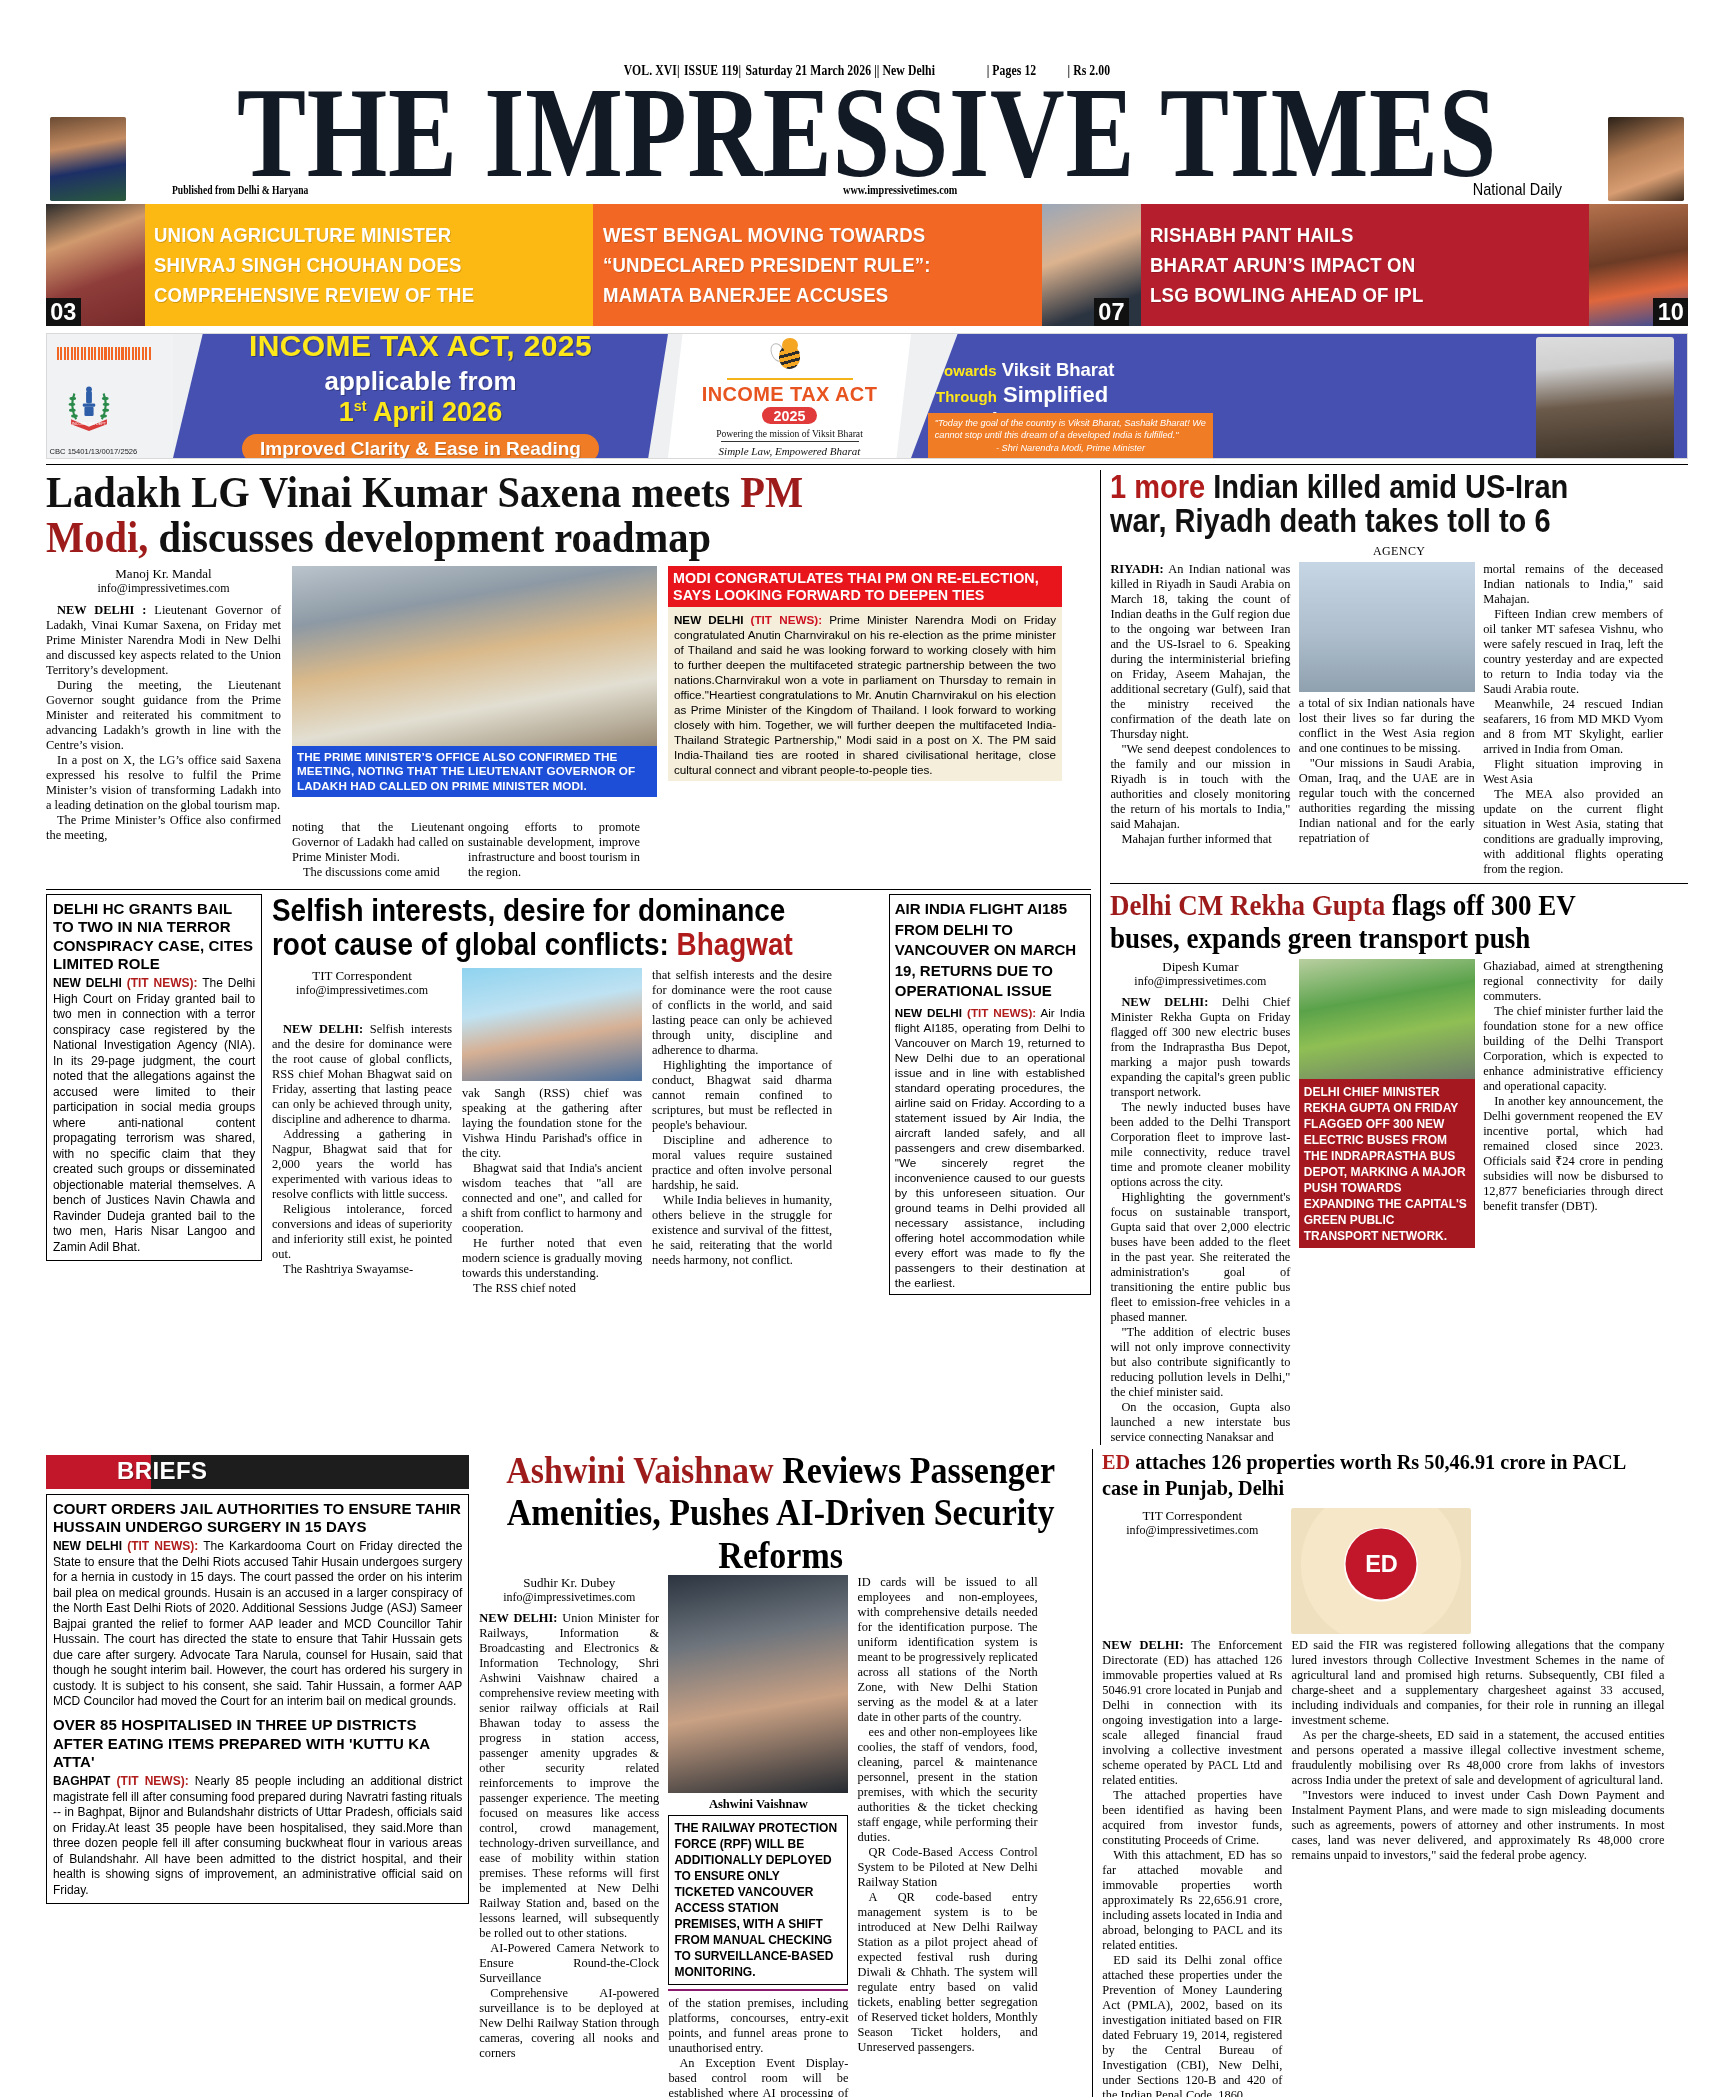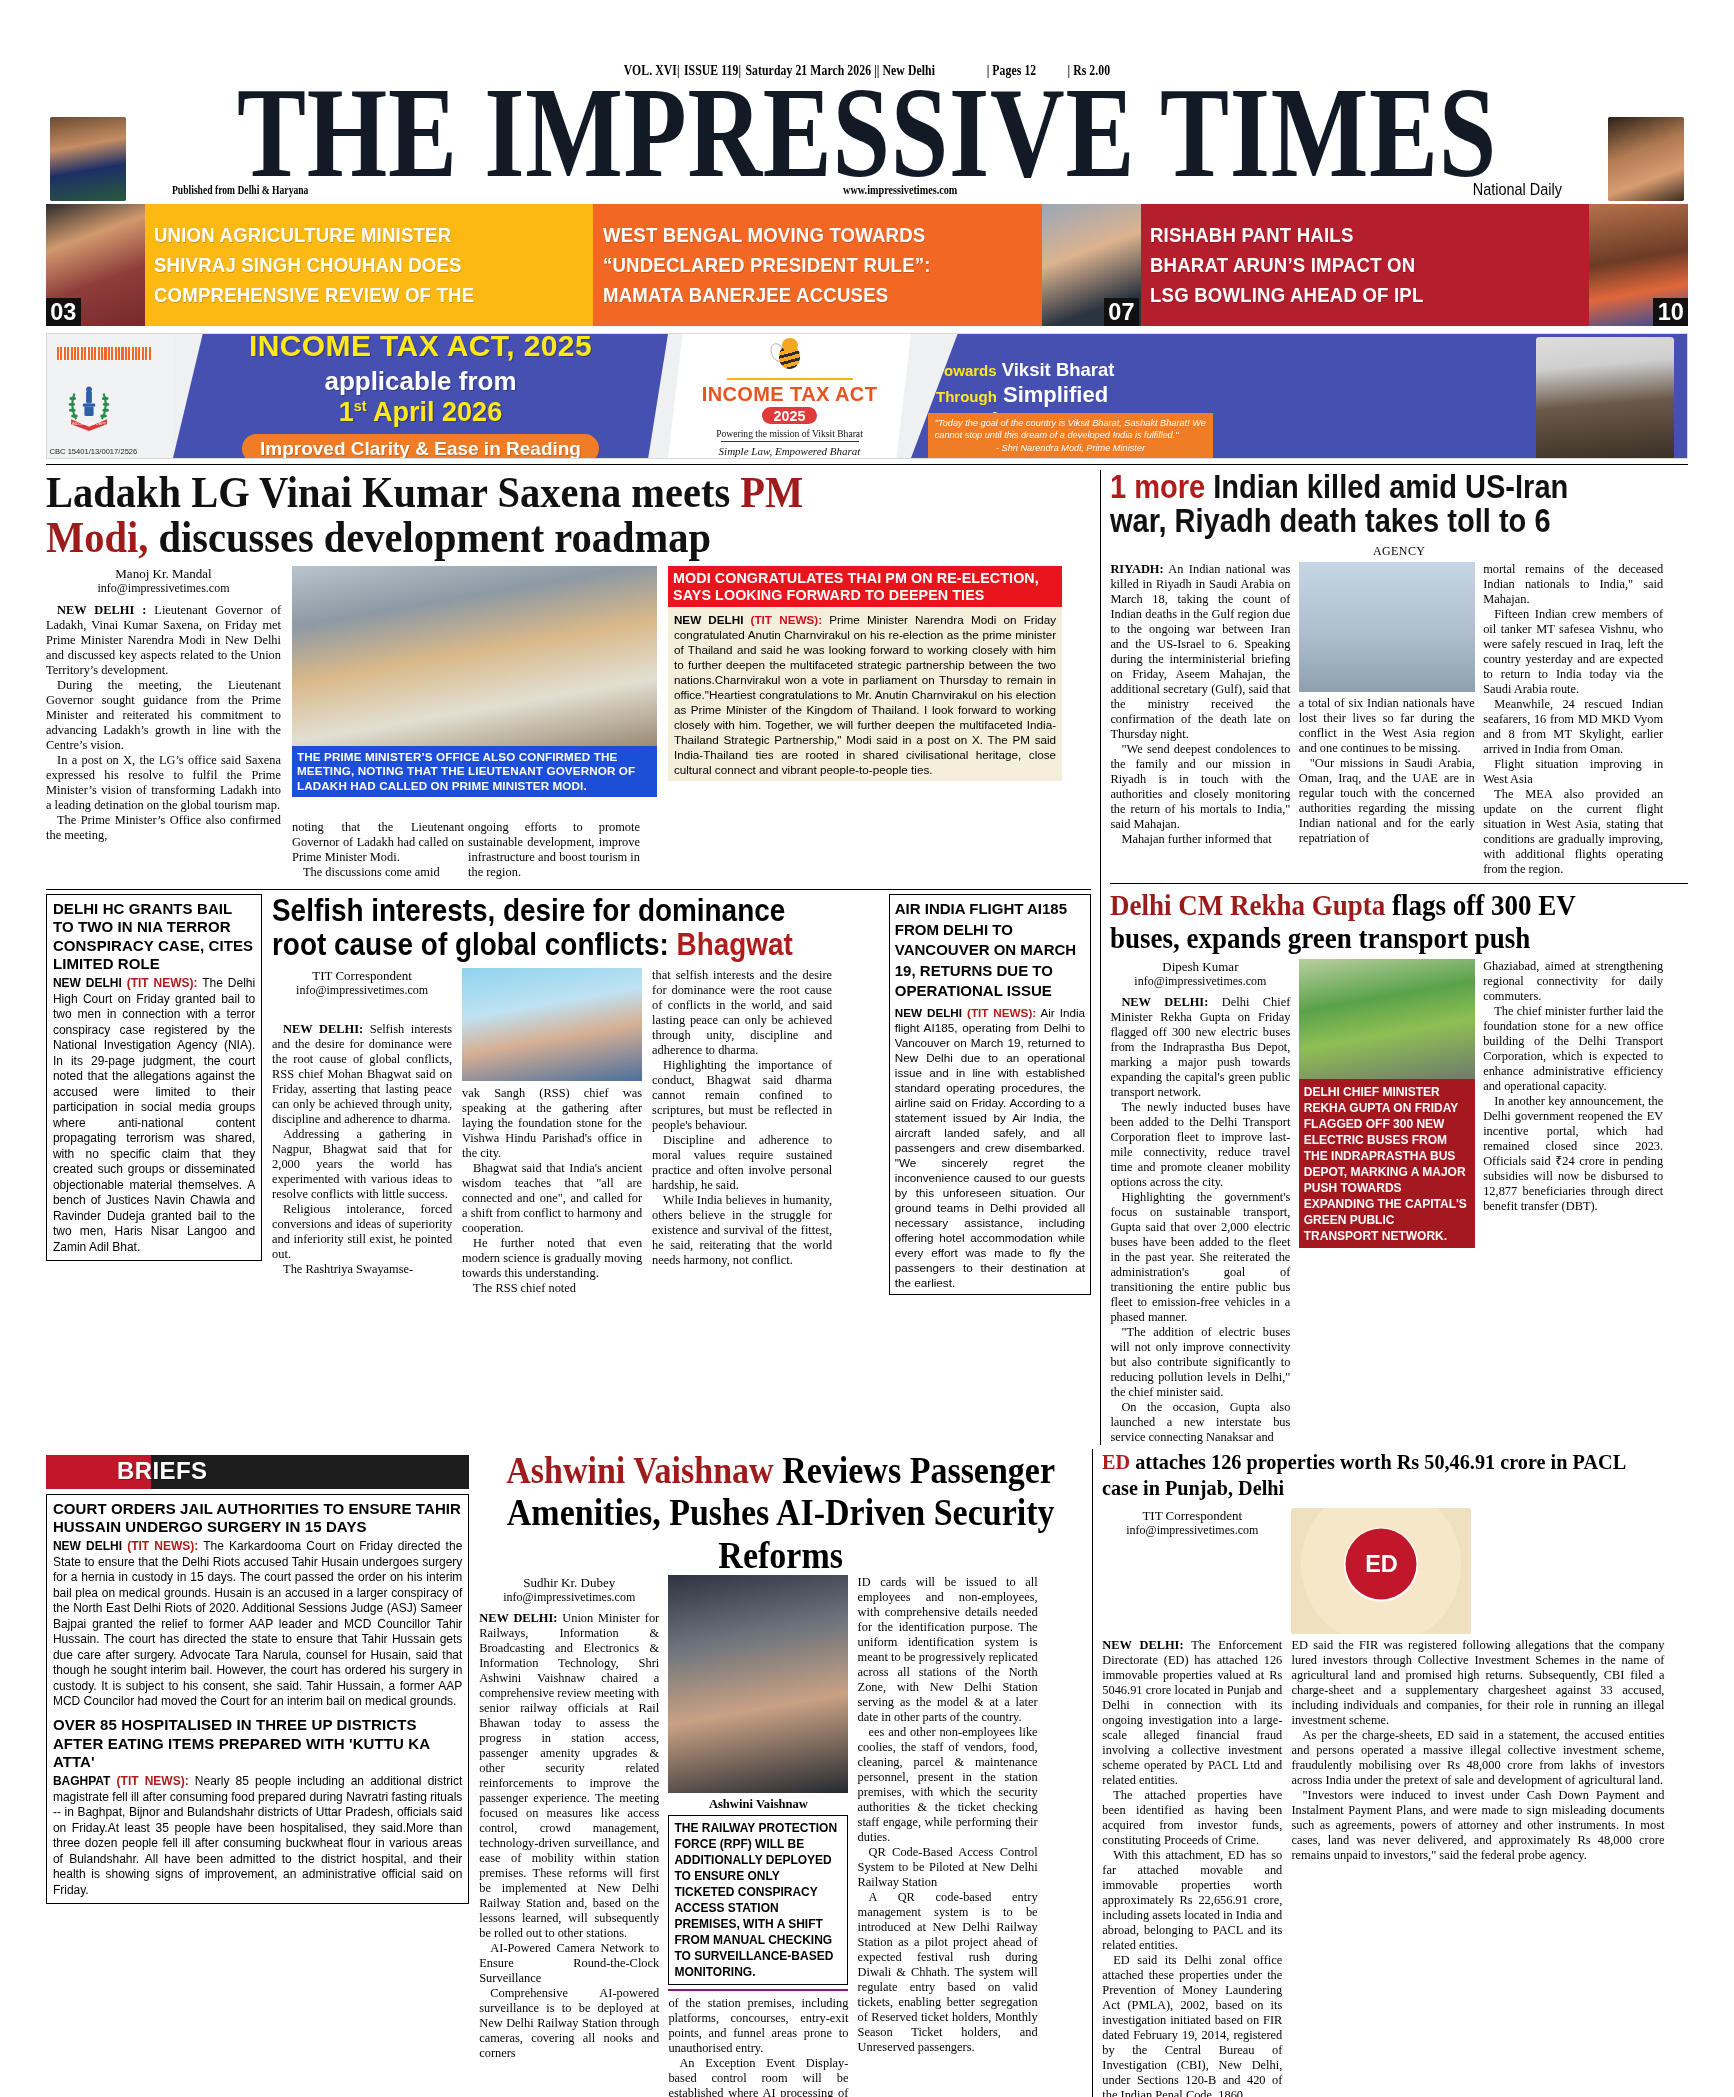--- a/index.html
+++ b/index.html
@@ -69,21 +69,21 @@
   .teaser .photo { width: 99px; flex: none; position: relative; }
   .teaser.t1 .photo { background: linear-gradient(160deg,#2b2b2b 0%,#d19a6e 30%,#8e3d3a 62%,#76292a 100%); }
   .teaser.t2 .photo { order: 2; background: linear-gradient(160deg,#9aa7b8 0%,#dcb38f 40%,#2a3340 80%); }
   .teaser.t3 .photo { order: 2; background: linear-gradient(170deg,#b5724d 0%,#6c3b25 45%,#e0673c 70%,#2d4a9b 100%); }
   .teaser .pagenum {
     position: absolute; bottom: 0; background: #111; color: #fff;
     font-family: "Liberation Sans", sans-serif; font-weight: bold;
     font-size: 23.5px; line-height: 28px; padding: 0.8px 4.2px 0 4.2px;
   }
   .teaser.t1 .pagenum { left: 0; }
-  .teaser.t2 .pagenum { right: 2px; }
+  .teaser.t2 .pagenum { right: 12px; }
   .teaser.t3 .pagenum { right: 0; }
   .teaser .lines {
     flex: 1; display: flex; flex-direction: column; justify-content: center;
     gap: 9.2px; padding: 5.9px 9.2px;
     color: #fff; font-family: "Liberation Sans", sans-serif;
     font-weight: bold; font-size: 20px; line-height: 21px;
     letter-spacing: 0.2px;
     text-shadow: 0.8px 0.8px 0 rgba(0,0,0,.18);
   }
   .teaser .lines div { transform: scaleX(.93); transform-origin: left; white-space: nowrap; }
@@ -640,21 +640,21 @@
           </div>
           <div class="body-col" style="margin-top:5.9px">
             <p><b class="dl">NEW DELHI:</b><span> Union Minister for Railways, Information &amp; Broadcasting and Electronics &amp; Information Technology, Shri Ashwini Vaishnaw chaired a comprehensive review meeting with senior railway officials at Rail Bhawan today to assess the progress in station access, passenger amenity upgrades &amp; other security related reinforcements to improve the passenger experience. The meeting focused on measures like access control, crowd management, technology-driven surveillance, and ease of mobility within station premises. These reforms will first be implemented at New Delhi Railway Station and, based on the lessons learned, will subsequently be rolled out to other stations.</span></p>
             <p>AI-Powered Camera Network to Ensure Round-the-Clock Surveillance</p>
             <p>Comprehensive AI-powered surveillance is to be deployed at New Delhi Railway Station through cameras, covering all nooks and corners</p>
           </div>
         </div>
         <div style="width:180px">
           <div class="photo-box portrait"></div>
           <div class="cap-center">Ashwini Vaishnaw</div>
-          <div class="capbox-white">THE RAILWAY PROTECTION FORCE (RPF) WILL BE ADDITIONALLY DEPLOYED TO ENSURE ONLY TICKETED CONSPIRACY ACCESS STATION PREMISES, WITH A SHIFT FROM MANUAL CHECKING TO SURVEILLANCE-BASED MONITORING.</div>
+          <div class="capbox-white">THE RAILWAY PROTECTION FORCE (RPF) WILL BE ADDITIONALLY DEPLOYED TO ENSURE ONLY TICKETED VANCOUVER ACCESS STATION PREMISES, WITH A SHIFT FROM MANUAL CHECKING TO SURVEILLANCE-BASED MONITORING.</div>
           <div class="hr-purple"></div>
           <div class="body-col">
             <p>of the station premises, including platforms, concourses, entry-exit points, and funnel areas prone to unauthorised entry.</p>
             <p>An Exception Event Display-based control room will be established where AI processing of live camera feeds will alert monitoring staff to unusual or unsafe events in real time. The Union Minister described cameras as the "eyes" and AI as the "brain" of the system, stressing that all camera coverage zones must be adequately lit to ensure maximum surveillance efficacy.</p>
 
           </div>
         </div>
         <div class="body-col" style="width:180px">
           <p>ID cards will be issued to all employees and non-employees, with comprehensive details needed for the identification purpose. The uniform identification system is meant to be progressively replicated across all stations of the North Zone, with New Delhi Station serving as the model &amp; at a later date in other parts of the country.</p>
           <p>ees and other non-employees like coolies, the staff of vendors, food, cleaning, parcel &amp; maintenance personnel, present in the station premises, with which the security authorities &amp; the ticket checking staff engage, while performing their duties.</p>

